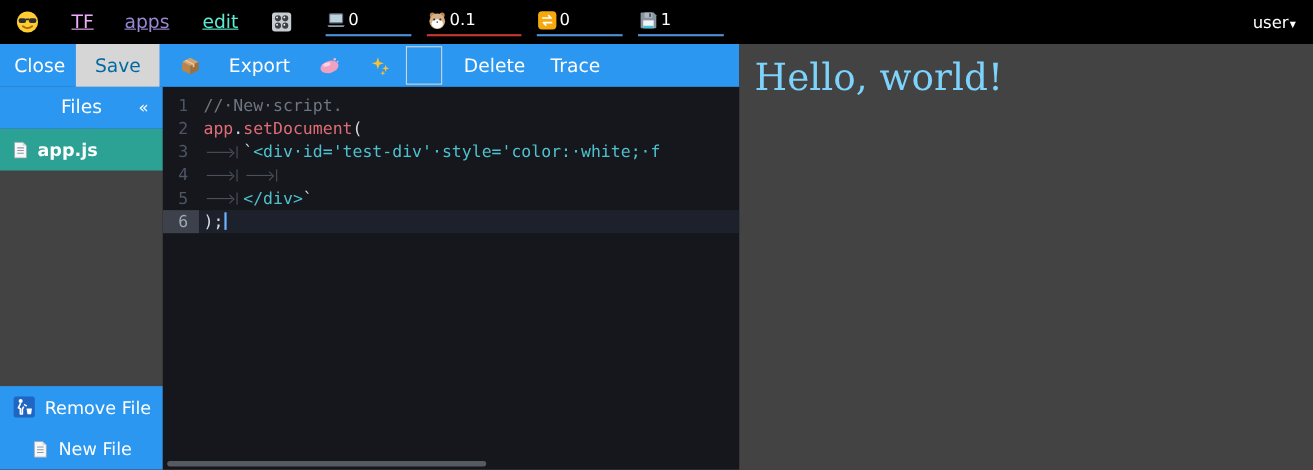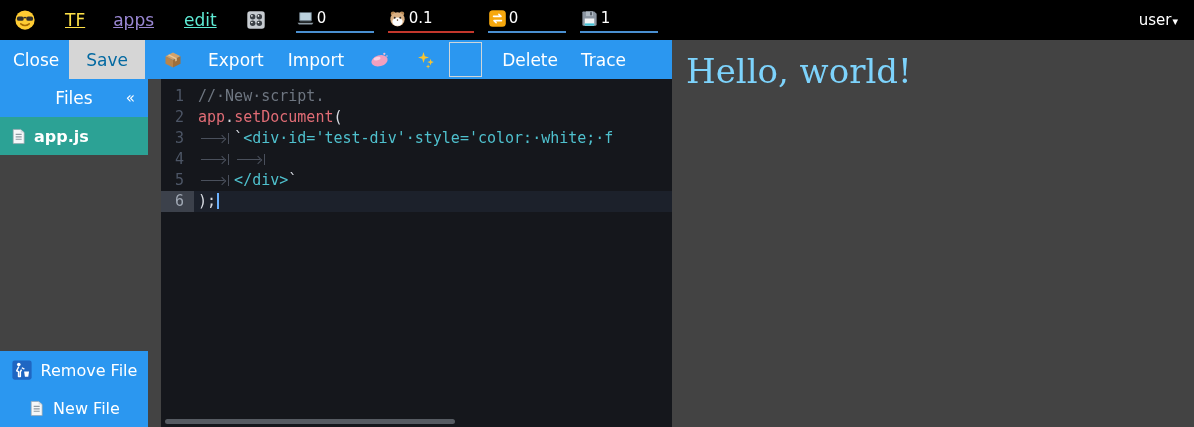--- a/index.html
+++ b/index.html
@@ -3,21 +3,21 @@
 <meta charset="utf-8">
 <style>
   * { box-sizing: border-box; margin: 0; padding: 0; }
   html,body { width:1194px; height:427px; overflow:hidden; background:#434343;
               font-family:"DejaVu Sans", "Liberation Sans", sans-serif; }
   #app { width:1194px; height:427px; display:flex; flex-direction:column; }
 
   
   .topbar { height:40px; background:#000; display:flex; align-items:center; flex:0 0 auto; }
   .logo { margin-left:14px; display:flex; align-items:center; cursor:pointer; }
-  .brand { margin-left:29px; color:#fde047; font-size:17px; text-decoration:underline; cursor:pointer; }
+  .brand { margin-left:29px; color:#f0abfc; font-size:17px; text-decoration:underline; cursor:pointer; }
   .toplink { font-size:17px; text-decoration:underline; margin-left:28px; cursor:pointer; }
   .toplink.apps { color:#9a87d3; }
   .toplink.edit { color:#5eead4; margin-left:30px; }
   .knobs { margin-left:28px; display:flex; align-items:center; cursor:pointer; }
   .counters { display:flex; align-items:center; margin-left:29px; }
   .counter { display:flex; align-items:center; border-bottom:2px solid #4a8fd0;
              padding:1px 2px 3px 0; margin-right:14px; }
   .counter-1 { width:78px; } .counter-2 { width:86px; } .counter-3 { width:78px; } .counter-4 { width:78px; }
   .counter .val { color:#fff; font-size:15px; margin-left:2px; }
   .usermenu { margin-left:auto; margin-right:16px; color:#fff; font-size:15px; cursor:pointer; white-space:nowrap; }
@@ -28,21 +28,21 @@
   .left { width:672px; flex:0 0 auto; display:flex; flex-direction:column; }
 
   
   .toolbar { height:39px; background:#2b97f0; display:flex; align-items:center; flex:0 0 auto; }
   .tbtn { color:#fff; font-size:17px; background:none; border:none; cursor:pointer;
           font-family:inherit; display:flex; align-items:center; height:100%; }
   .tbtn.active { background:#d6d6d6; color:#0369a1; padding:0 17px; }
   .tbtn.empty { width:33px; height:35px; border:1px solid #cfd6da; }
 
   
-  .content { flex:1; display:flex; min-height:0;gap:13px; }
+  .content { flex:1; display:flex; min-height:0; }
   .sidebar { width:148px; flex:0 0 auto; background:#434343; display:flex; flex-direction:column; }
   .files-header { height:38px; background:#2b97f0; color:#fff; font-size:17px;
                   display:flex; align-items:center; justify-content:center; position:relative; flex:0 0 auto; }
   .collapse { position:absolute; right:13px; top:50%; transform:translateY(-50%);
               font-size:15px; color:#fff; cursor:pointer; }
   .file-row { height:38px; display:flex; align-items:center; padding-left:10px; cursor:pointer;
               color:#fff; font-size:16px; font-weight:bold; }
   .file-row.selected { background:#2ca295; }
   .file-row .fname { margin-left:7px; }
   .sidebar-spacer { flex:1; }
@@ -172,21 +172,20 @@
             <span class="tb-icon">
               <svg viewBox="0 0 24 24" width="20" height="20">
                 <path d="M12 3 21 7.5 12 12 3 7.5z" fill="#d2a26a"></path>
                 <path d="M3 7.5 12 12v9L3 16.5z" fill="#b9854b"></path>
                 <path d="M21 7.5 12 12v9l9-4.5z" fill="#a06f3a"></path>
                 <path d="M7.5 5.3 16.5 9.8v3l-1.8.9v-3L5.7 6.2z" fill="#e8c79a"></path>
               </svg>
             </span>
           </button>
           <button class="tbtn" style="margin-left: 25px;">Export</button>
-          <button class="tbtn" style="margin-left: 24px;">Import</button>
           <button class="tbtn" style="margin-left: 25px;">
             <span class="tb-icon">
               <svg viewBox="0 0 24 24" width="21" height="21">
                 <ellipse cx="12" cy="13.5" rx="9.5" ry="6.2" fill="#f2a0bf" transform="rotate(-16 12 13.5)"></ellipse>
                 <ellipse cx="9.3" cy="11" rx="4" ry="1.9" fill="#fbd0e2" transform="rotate(-16 9.3 11)"></ellipse>
                 <circle cx="17.5" cy="5.5" r="1.3" fill="#f6bcd3"></circle>
                 <circle cx="20.5" cy="8" r=".9" fill="#f6bcd3"></circle>
               </svg>
             </span>
           </button>

